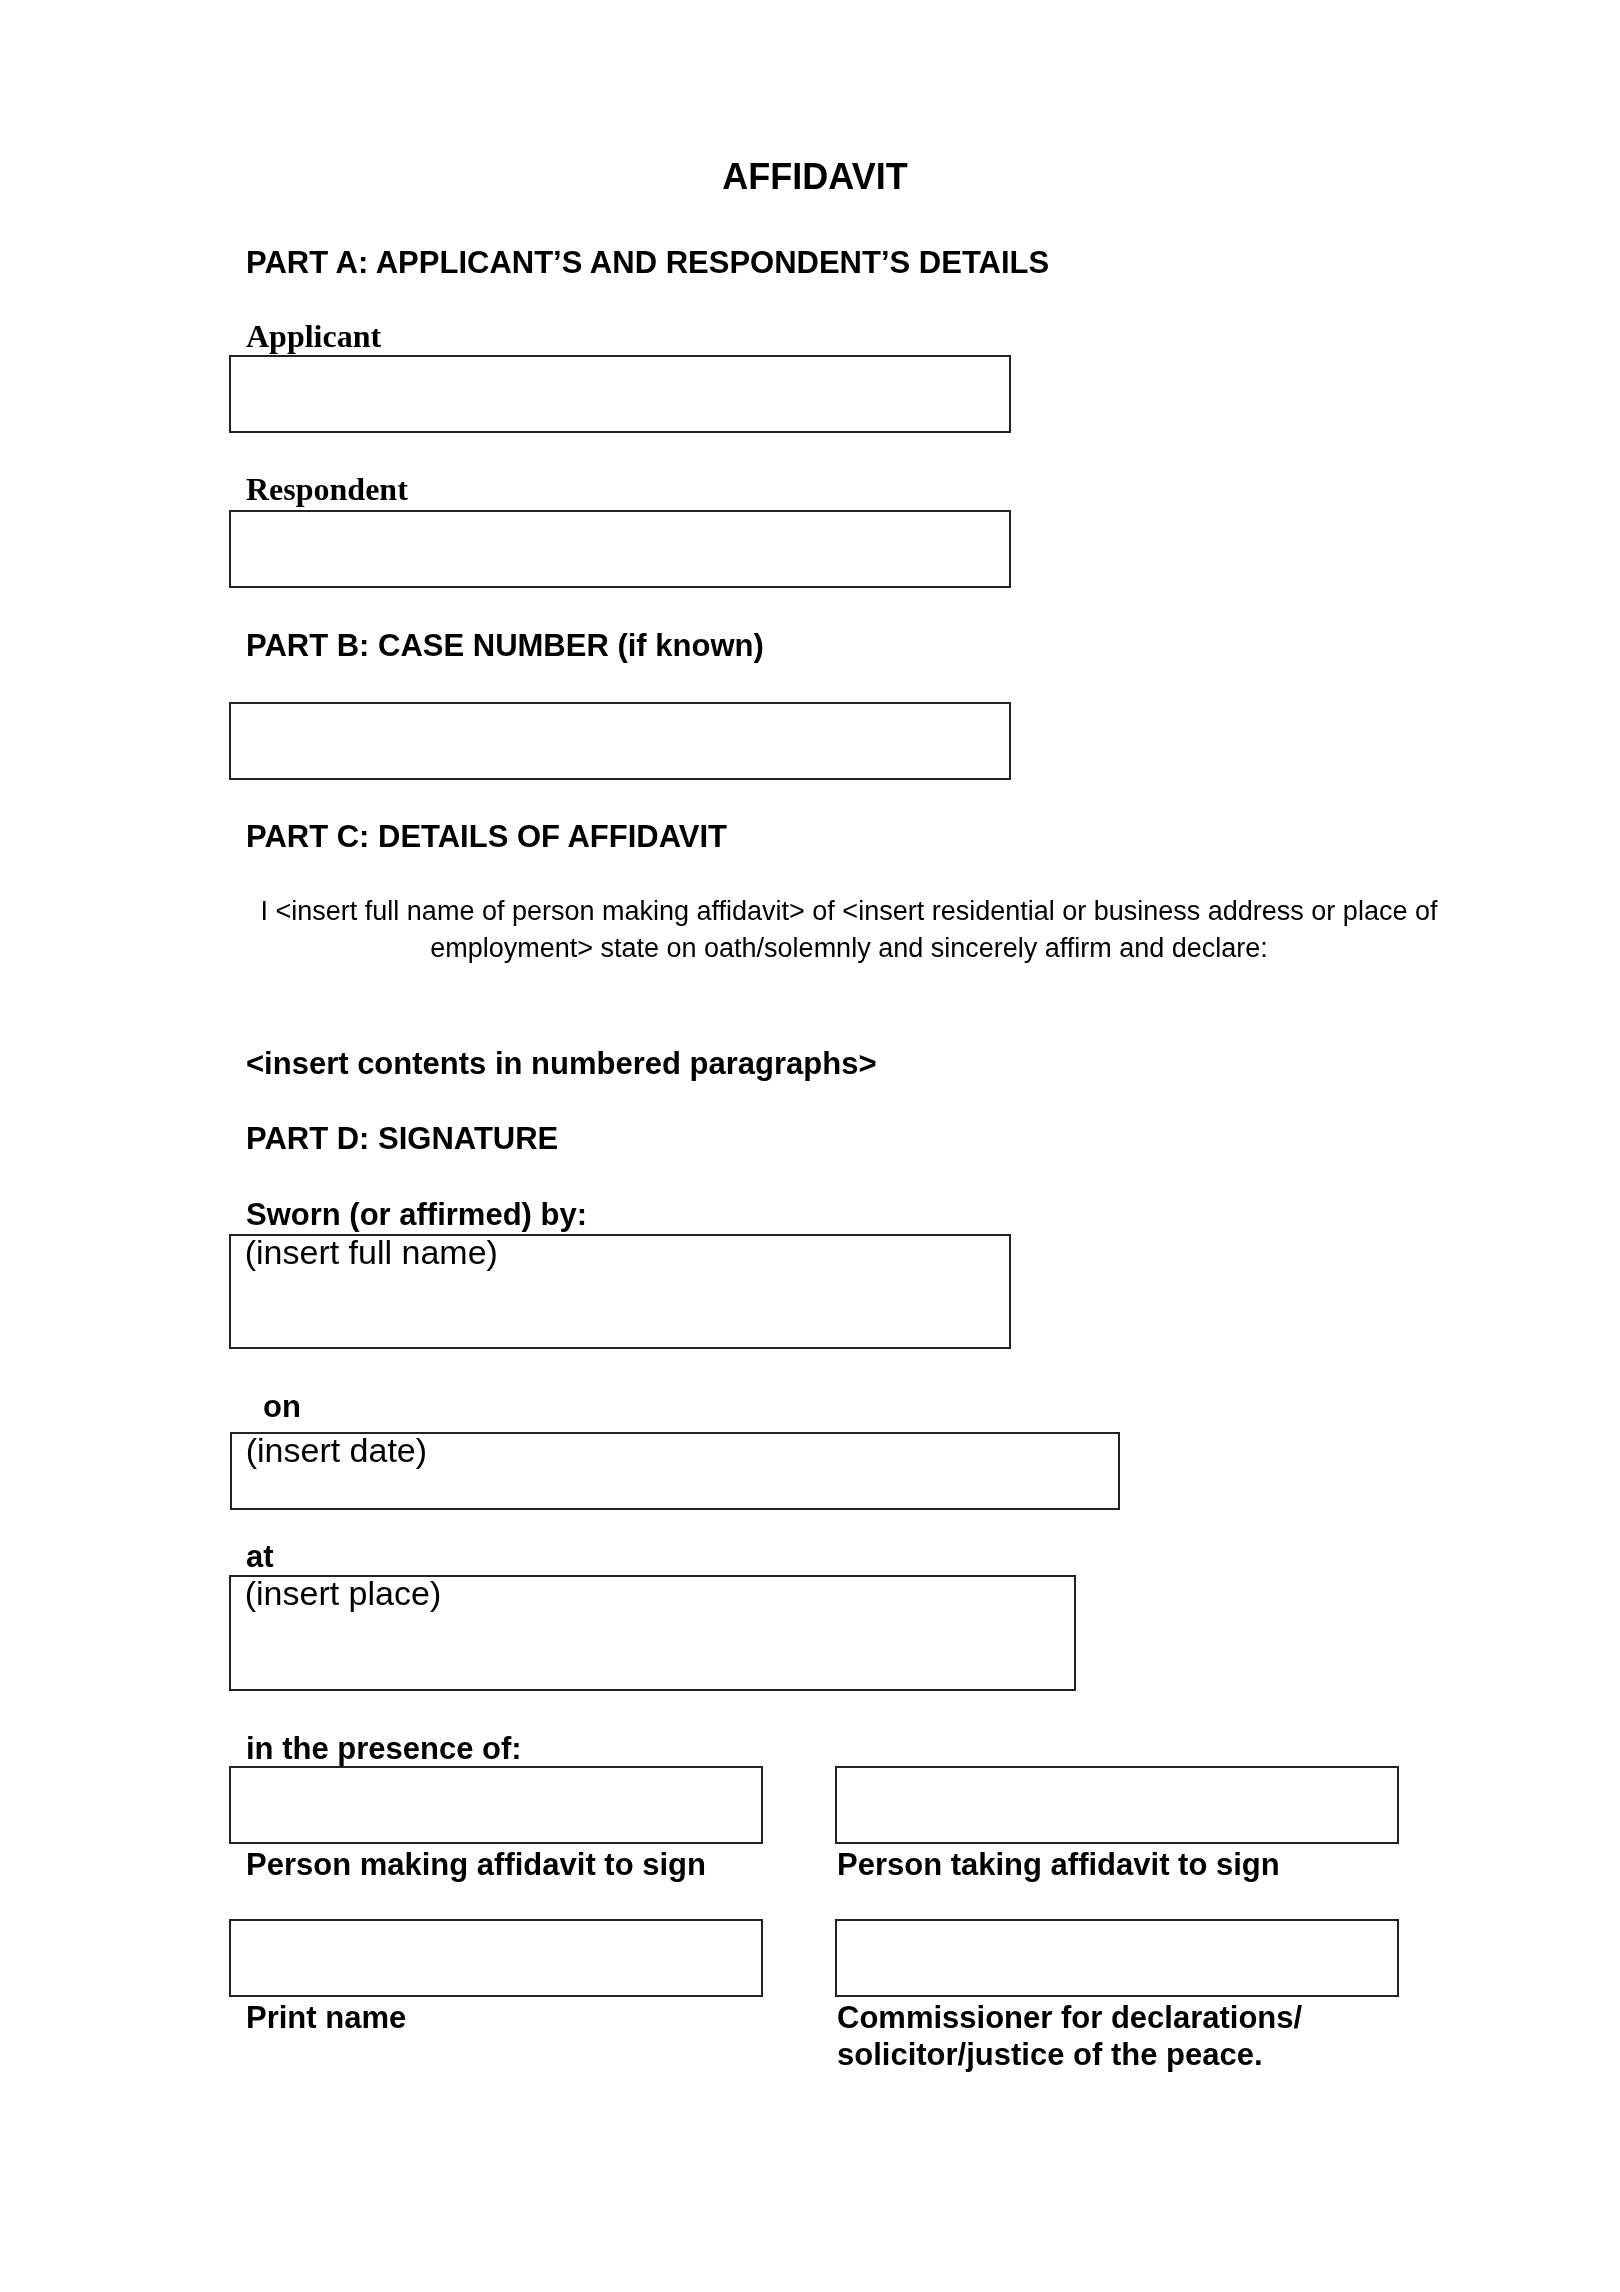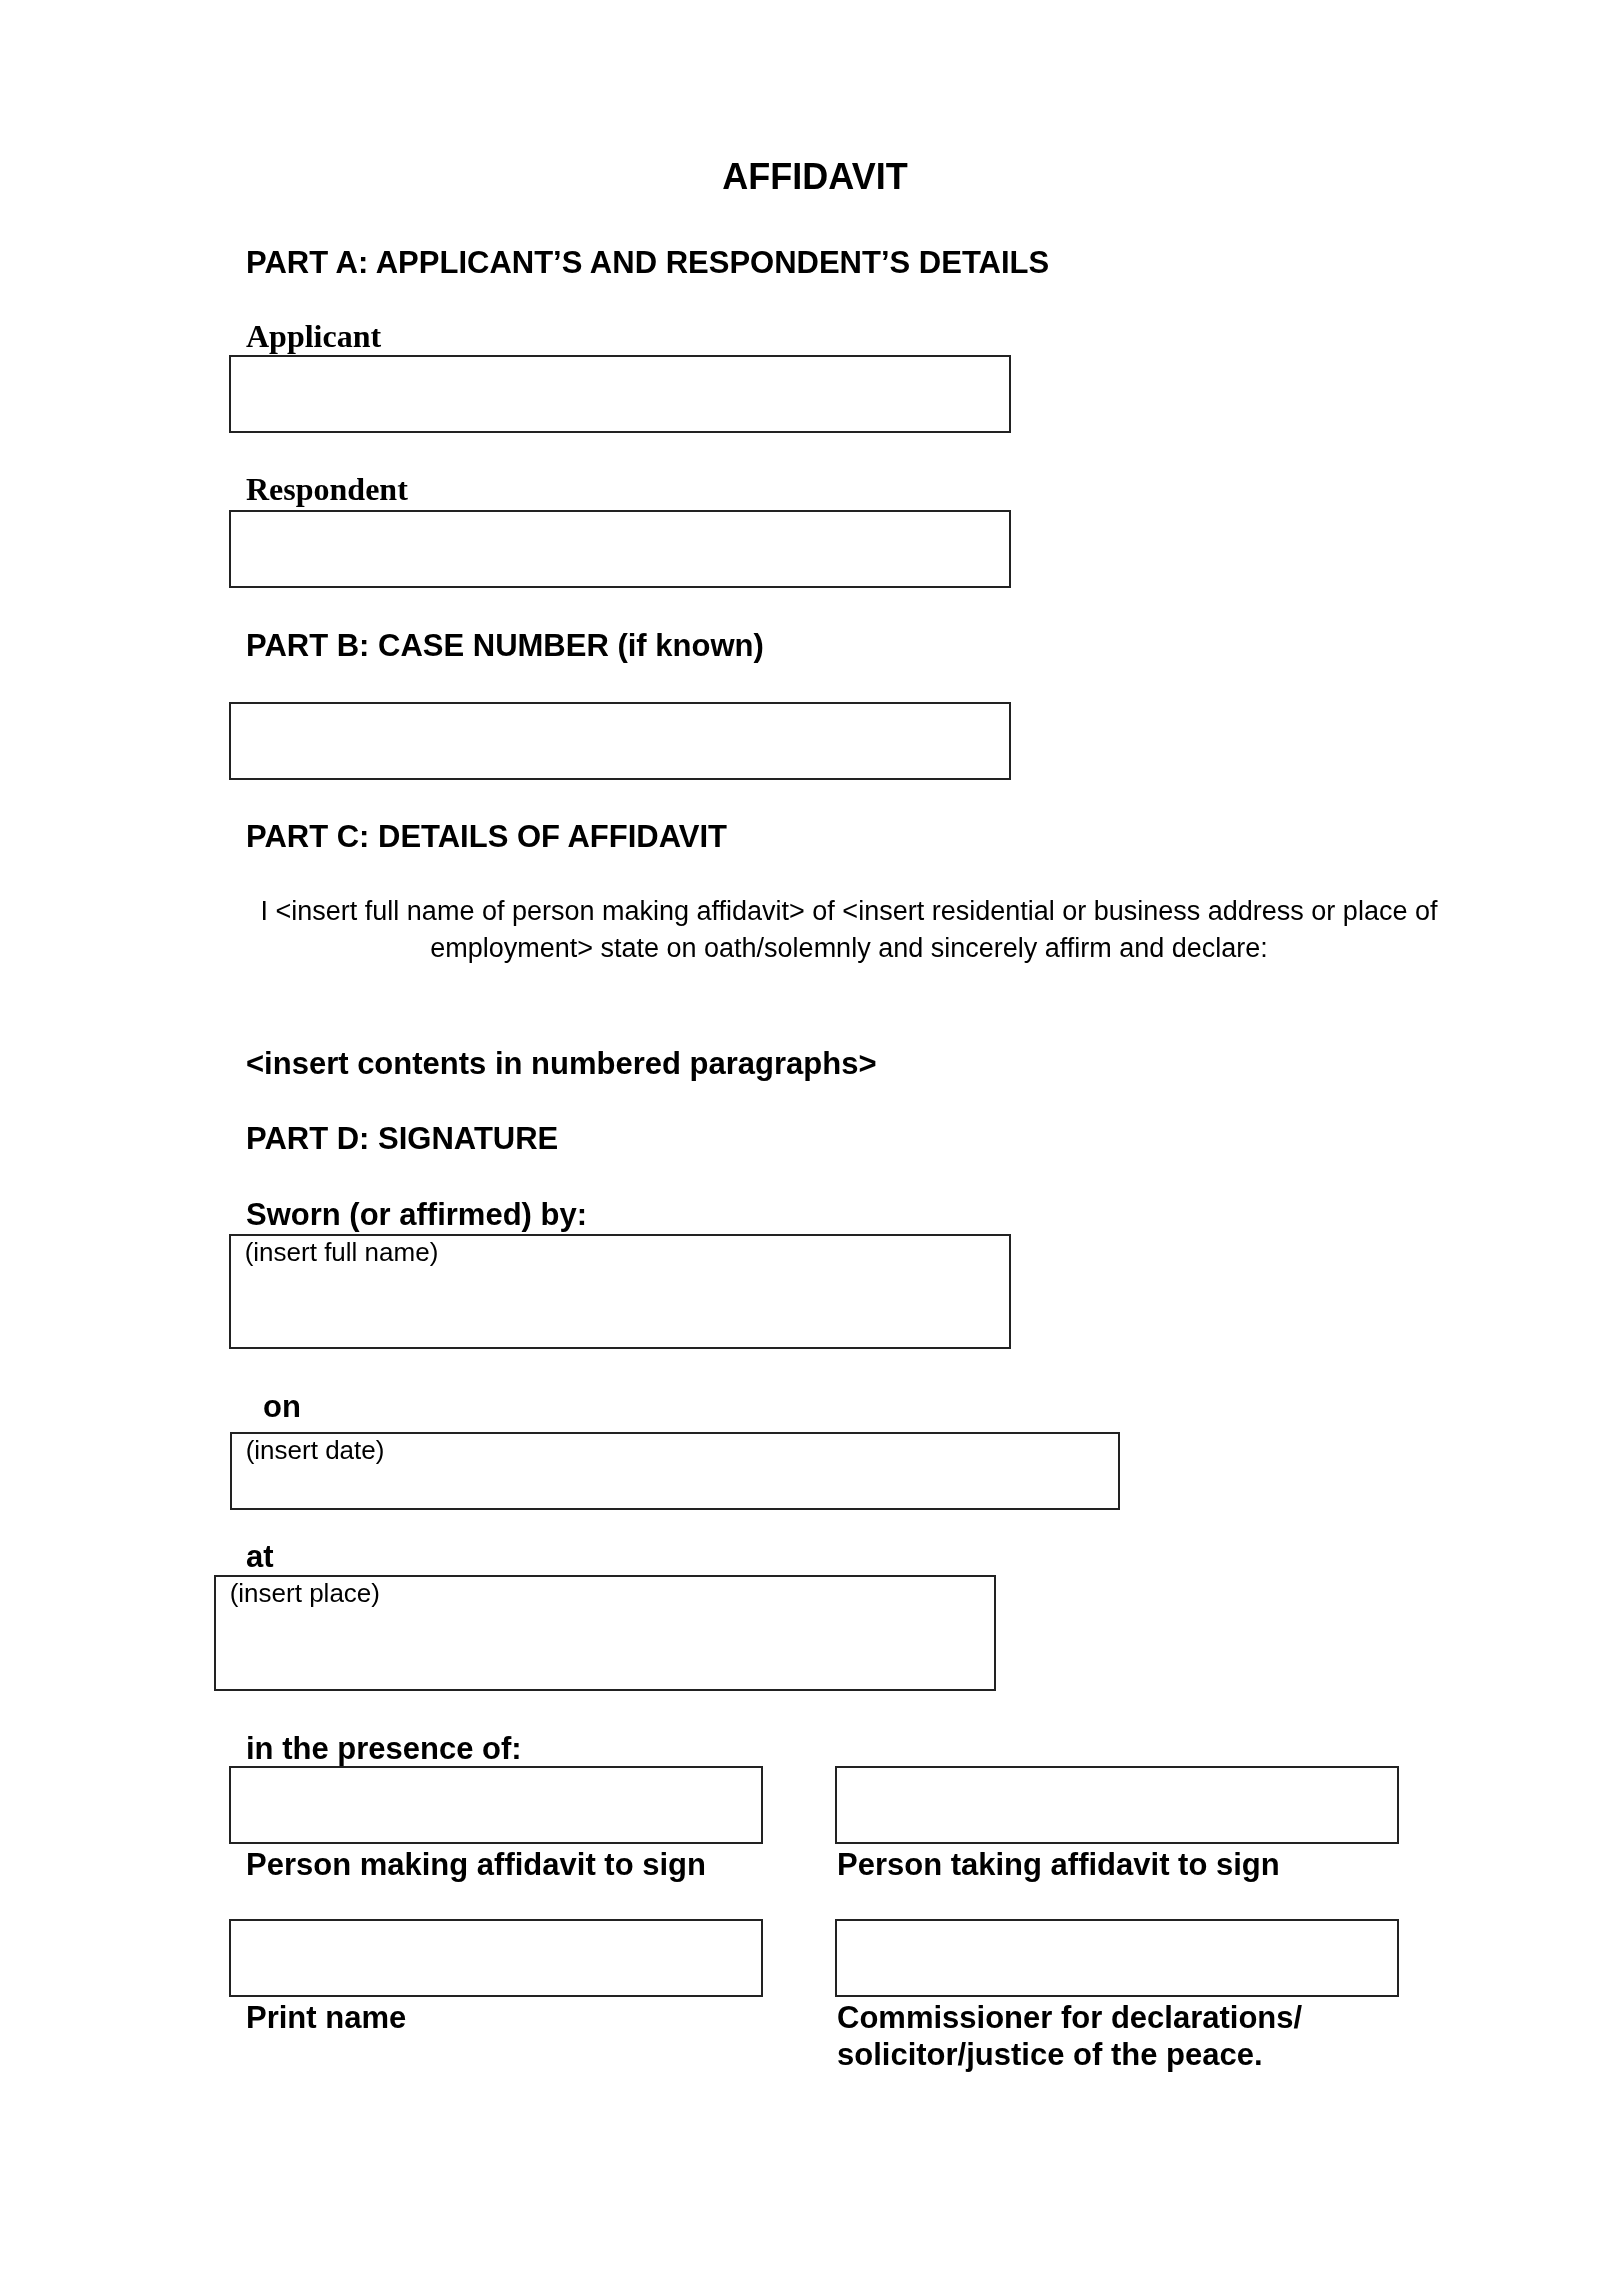--- a/index.html
+++ b/index.html
@@ -6,21 +6,21 @@
     body {
       width: 1620px; height: 2293px; position: relative; overflow: hidden;
       font-family: "Liberation Sans", sans-serif; color: #000;
     }
     .abs { position: absolute; }
     .title { left: 0; width: 1630px; text-align: center; top: 155px; font-size: 36px; font-weight: bold; line-height: 43px; }
     .heading { left: 246px; font-size: 31px; font-weight: bold; line-height: 37px; white-space: nowrap; }
     .label { left: 246px; font-size: 31px; line-height: 37px; white-space: nowrap; font-weight: bold; }
     .serif { font-family: "Liberation Serif", serif; font-size: 32px; }
     .box { border: 2px solid #222; box-sizing: border-box; background: #fff; }
-    .box .ph { position: absolute; left: 13.7px; top: -2px; font-size: 26px; line-height: 37px; white-space: nowrap; }
+    .box .ph { position: absolute; left: 13.7px; top: -2px; font-size: 34px; line-height: 37px; white-space: nowrap; }
     .para { left: 246px; width: 1206px; font-size: 27px; line-height: 37px; text-align: center; }
     .bold { font-weight: bold; }
   </style>
 </head>
 <body>
 
 <div>
 
   <div class="abs title">AFFIDAVIT</div>
 
@@ -51,21 +51,21 @@
   <div class="abs box" style="left:229px; top:1234px; width:782px; height:115px;">
     <span class="ph">(insert full name)</span>
   </div>
 
   <div class="abs label" style="top:1388px;margin-left:17px;">on</div>
   <div class="abs box" style="left:230px; top:1432px; width:890px; height:78px;">
     <span class="ph">(insert date)</span>
   </div>
 
   <div class="abs label" style="top:1538px;">at</div>
-  <div class="abs box" style="left:214px; top:1575px; width:782px; height:116px;">
+  <div class="abs box" style="left:229px; top:1575px; width:847px; height:116px;">
     <span class="ph">(insert place)</span>
   </div>
 
   <div class="abs label" style="top:1730px;">in the presence of:</div>
 
   <div class="abs box" style="left:229px; top:1766px; width:534px; height:78px;"></div>
   <div class="abs box" style="left:835px; top:1766px; width:564px; height:78px;"></div>
 
   <div class="abs label bold" style="top:1846px;">Person making affidavit to sign</div>
   <div class="abs label bold" style="left:837px; top:1846px;">Person taking affidavit to sign</div>

